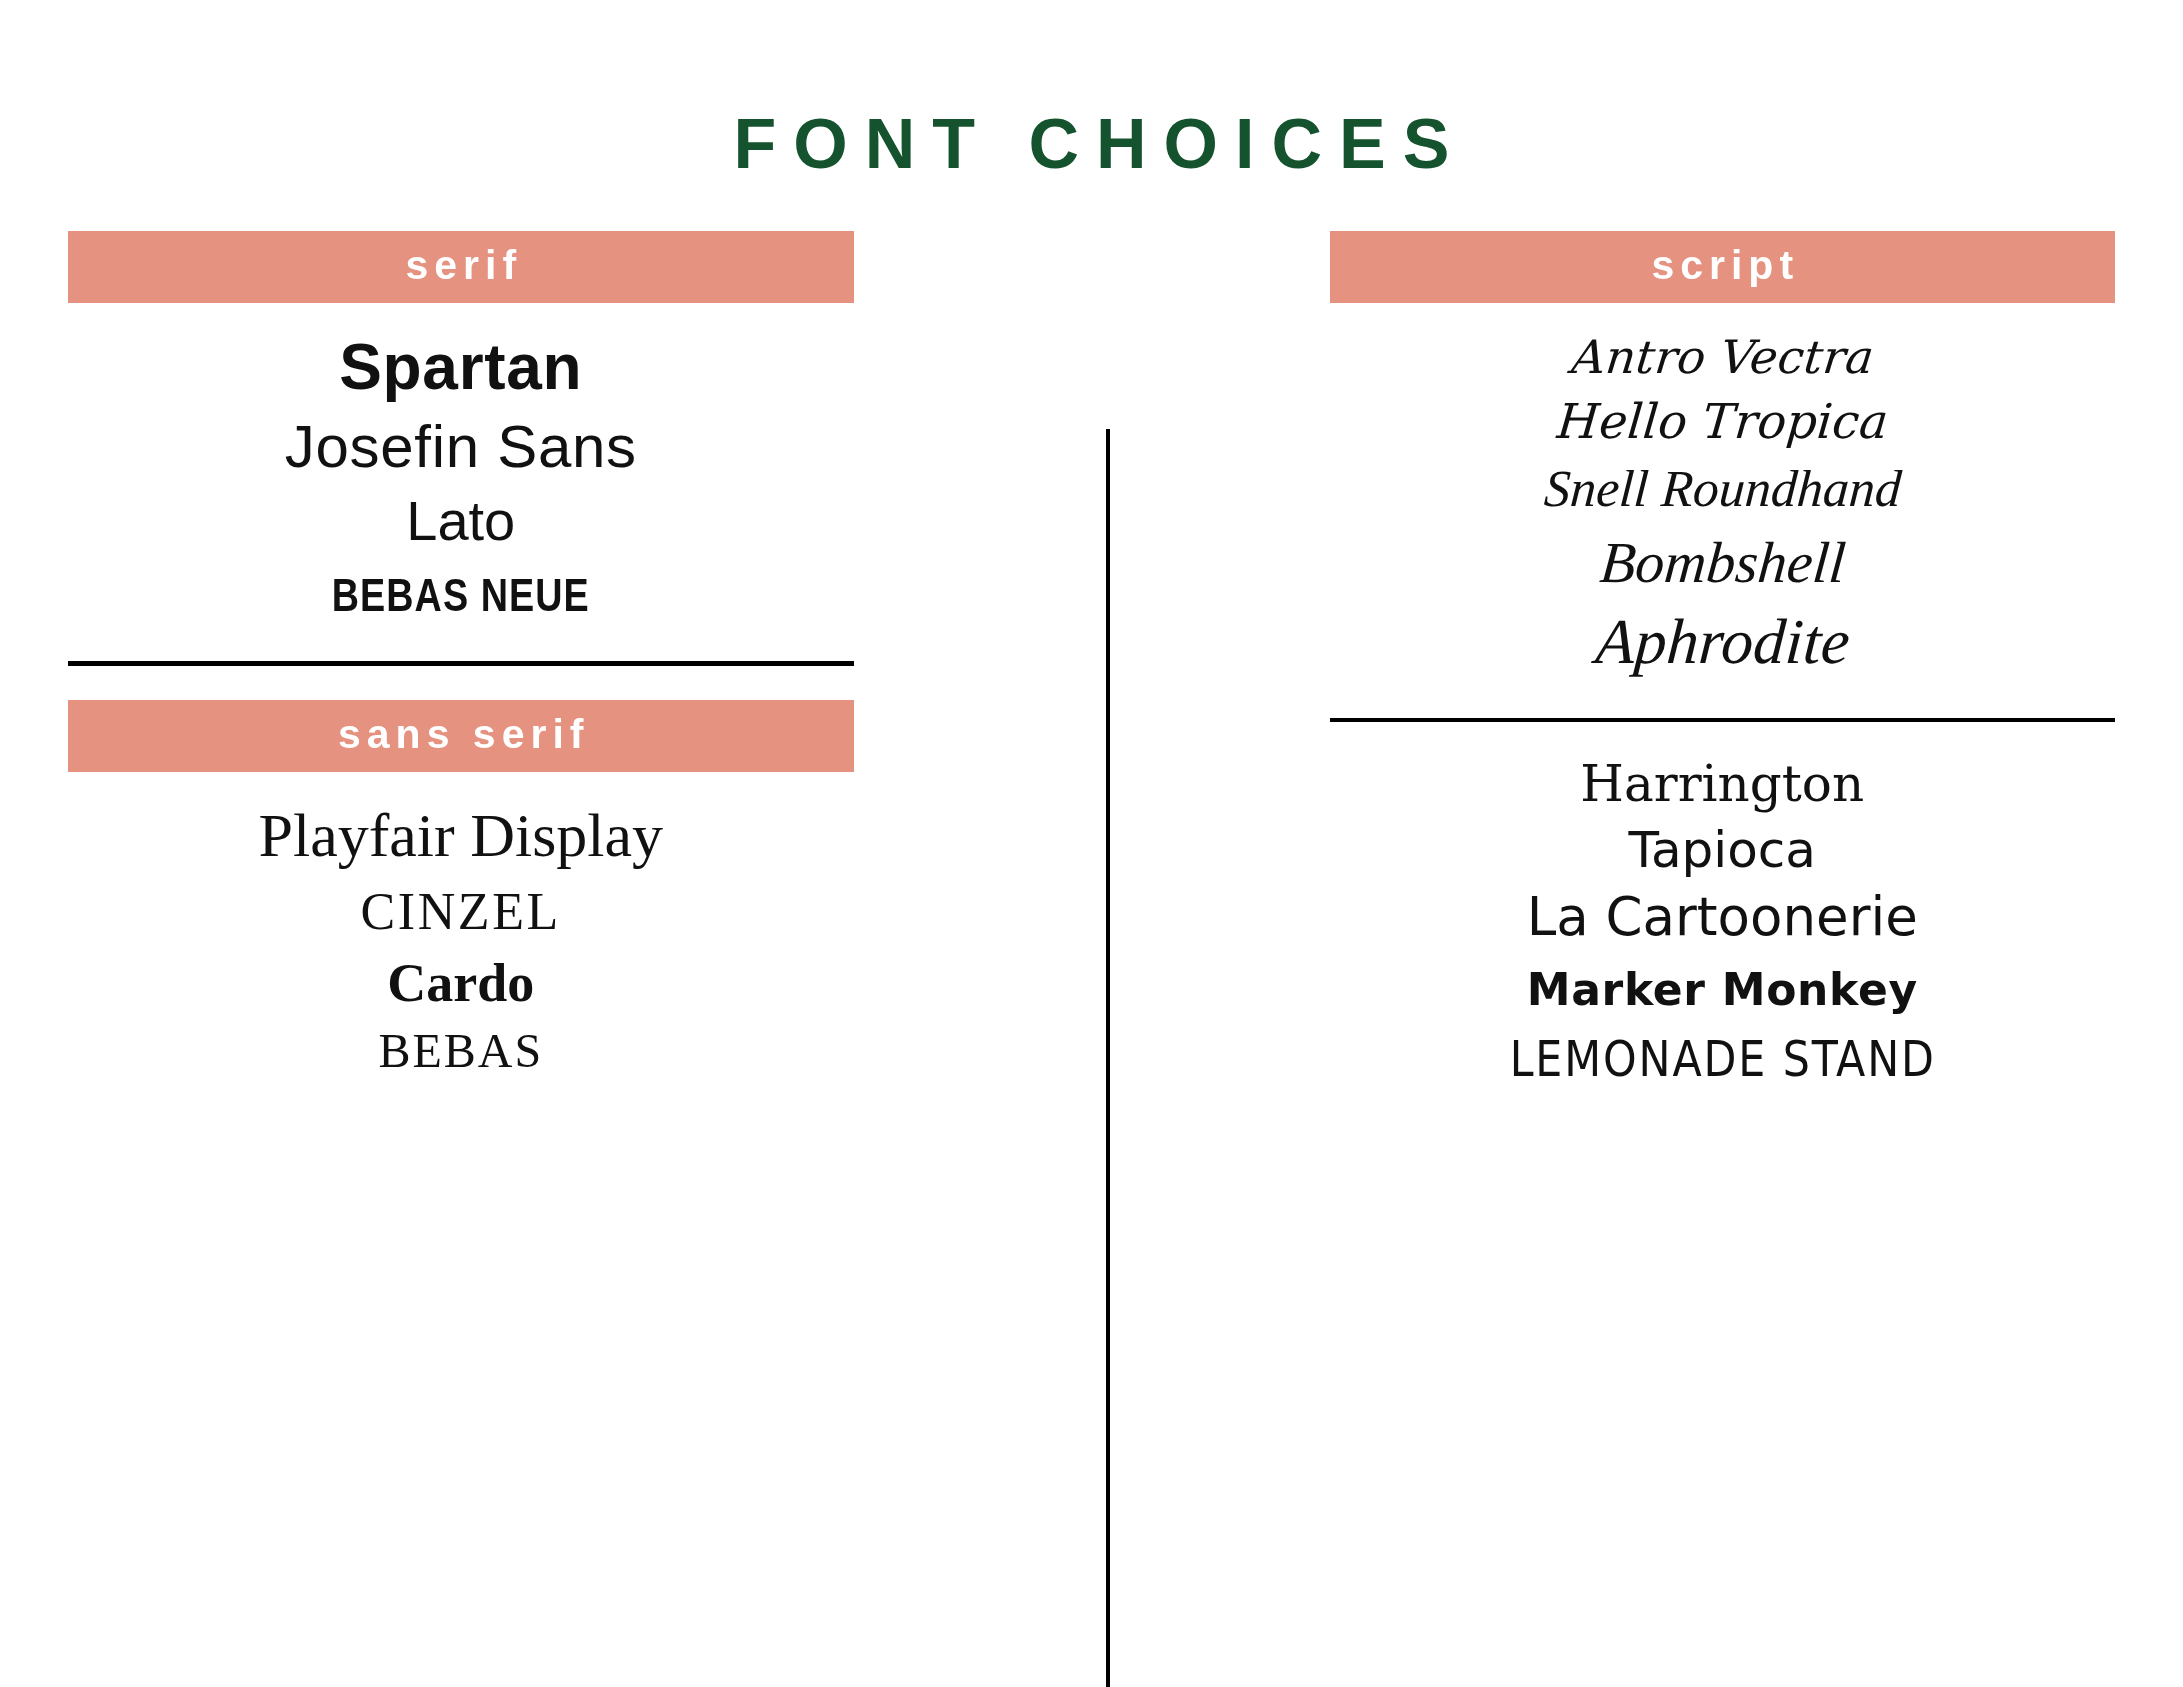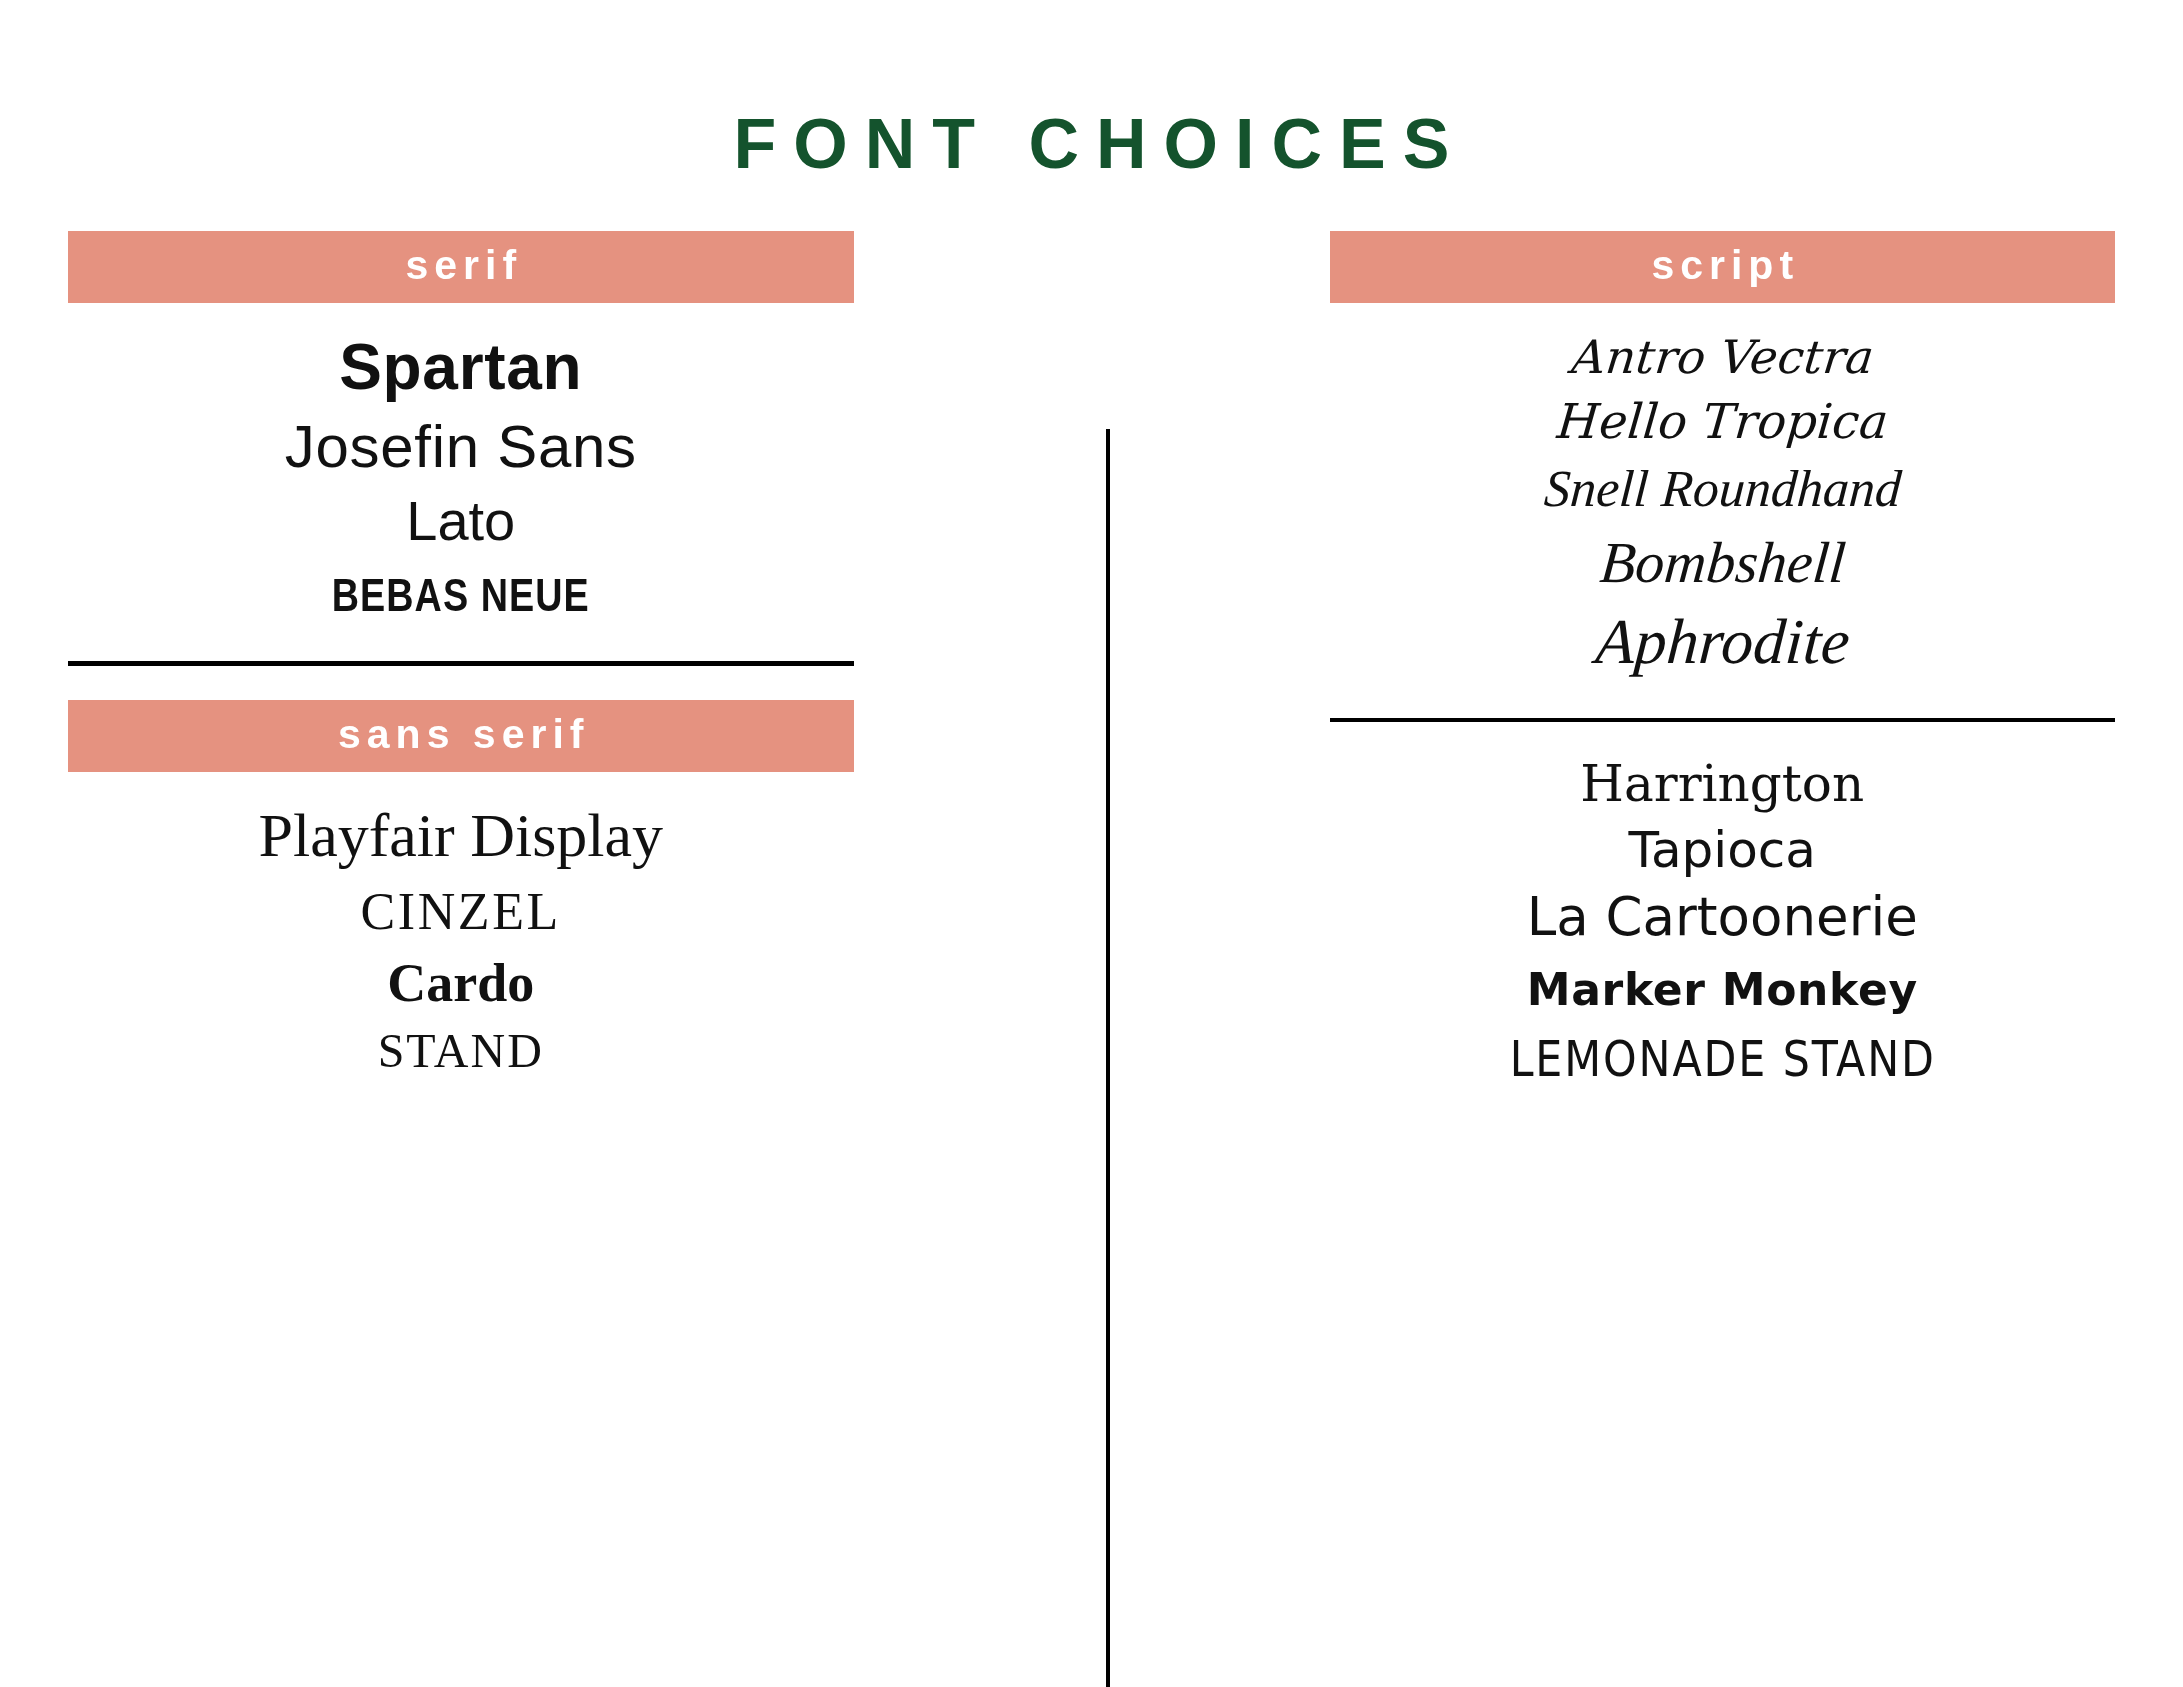--- a/index.html
+++ b/index.html
@@ -265,21 +265,21 @@
       </div>
 
       <div class="divider-h"></div>
 
       <div class="category">
         <div class="cat-header">sans serif</div>
         <div class="font-list">
           <div class="font-item s-playfair">Playfair Display</div>
           <div class="font-item s-cinzel">CINZEL</div>
           <div class="font-item s-cardo">Cardo</div>
-          <div class="font-item s-agatho">STAND</div>
+          <div class="font-item s-agatho">BEBAS</div>
         </div>
       </div>
 
     </div>
 
     <div class="col col-right">
 
       <div class="category">
         <div class="cat-header">script</div>
         <div class="font-list">

